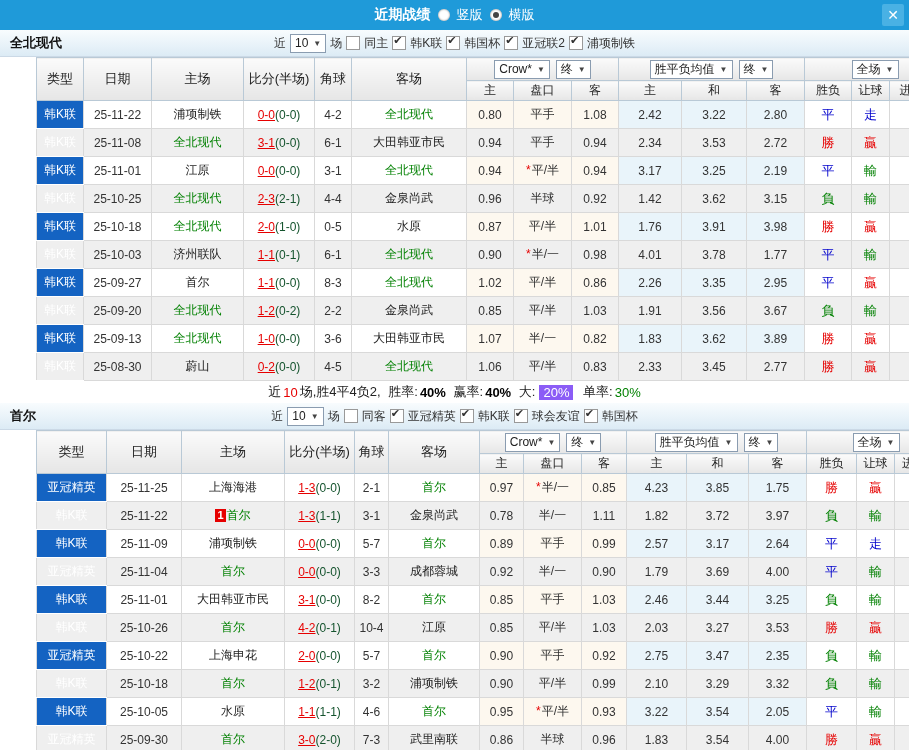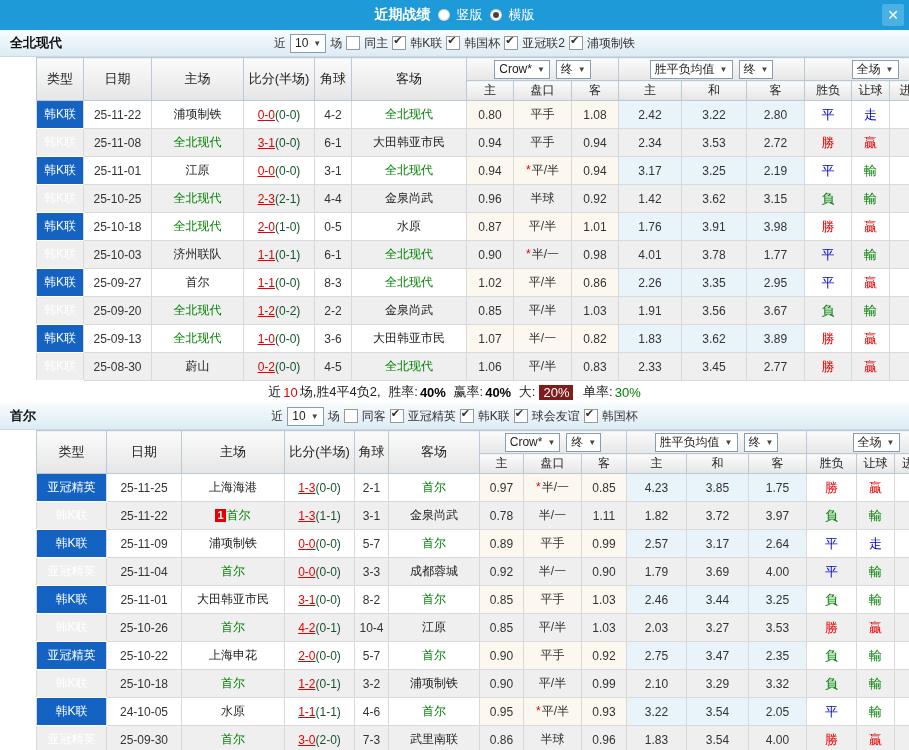--- a/index.html
+++ b/index.html
@@ -42,21 +42,21 @@
   .half{color:#14532d;}
   .star{color:#e60000;margin-right:1px;}
   .badge{display:inline-block;background:#e60000;color:#fff;font-size:11px;line-height:13px;padding:0 2px;margin-right:1px;font-weight:bold;}
   .res{font-size:13px;}
 
   
   .summary{height:22px;display:flex;align-items:center;justify-content:center;font-size:13px;color:#222;gap:2px;background:#fff;}
   .summary .red{color:#e60000;}
   .summary .blue{color:#000000;font-weight:bold;}
   .summary .green{color:#008000;}
-  .summary .big-badge{background:#7f1d1d;color:#fff;padding:0 4px;margin:0 2px;}
+  .summary .big-badge{background:#8b5cf6;color:#fff;padding:0 4px;margin:0 2px;}
 </style>
 </head>
 <body>
 
 <div class="app">
 
   <div class="titlebar">
     <div class="title-group">
       <span class="tb-title">近期战绩</span>
       <span class="rad"></span>
@@ -567,21 +567,21 @@
           <td class="c-ah">0.99</td>
           <td class="c-eu">2.10</td>
           <td class="c-eu">3.29</td>
           <td class="c-eu">3.32</td>
           <td class="res" style="color: rgb(0, 128, 0);">負</td>
           <td class="res" style="color: rgb(0, 128, 0);">輸</td>
           <td class="res" style="color: rgb(230, 0, 0);">大</td>
         </tr>
         <tr>
           <td class="c-type">韩K联</td>
-          <td>24-10-05</td>
+          <td>25-10-05</td>
           <td><span class="team">水原</span></td>
           <td><span class="sc">1-1</span><span class="half">(1-1)</span></td>
           <td>4-6</td>
           <td><span class="team focus">首尔</span></td>
           <td class="c-ah">0.95</td>
           <td class="c-ah"><span class="star">*</span>平/半</td>
           <td class="c-ah">0.93</td>
           <td class="c-eu">3.22</td>
           <td class="c-eu">3.54</td>
           <td class="c-eu">2.05</td>

